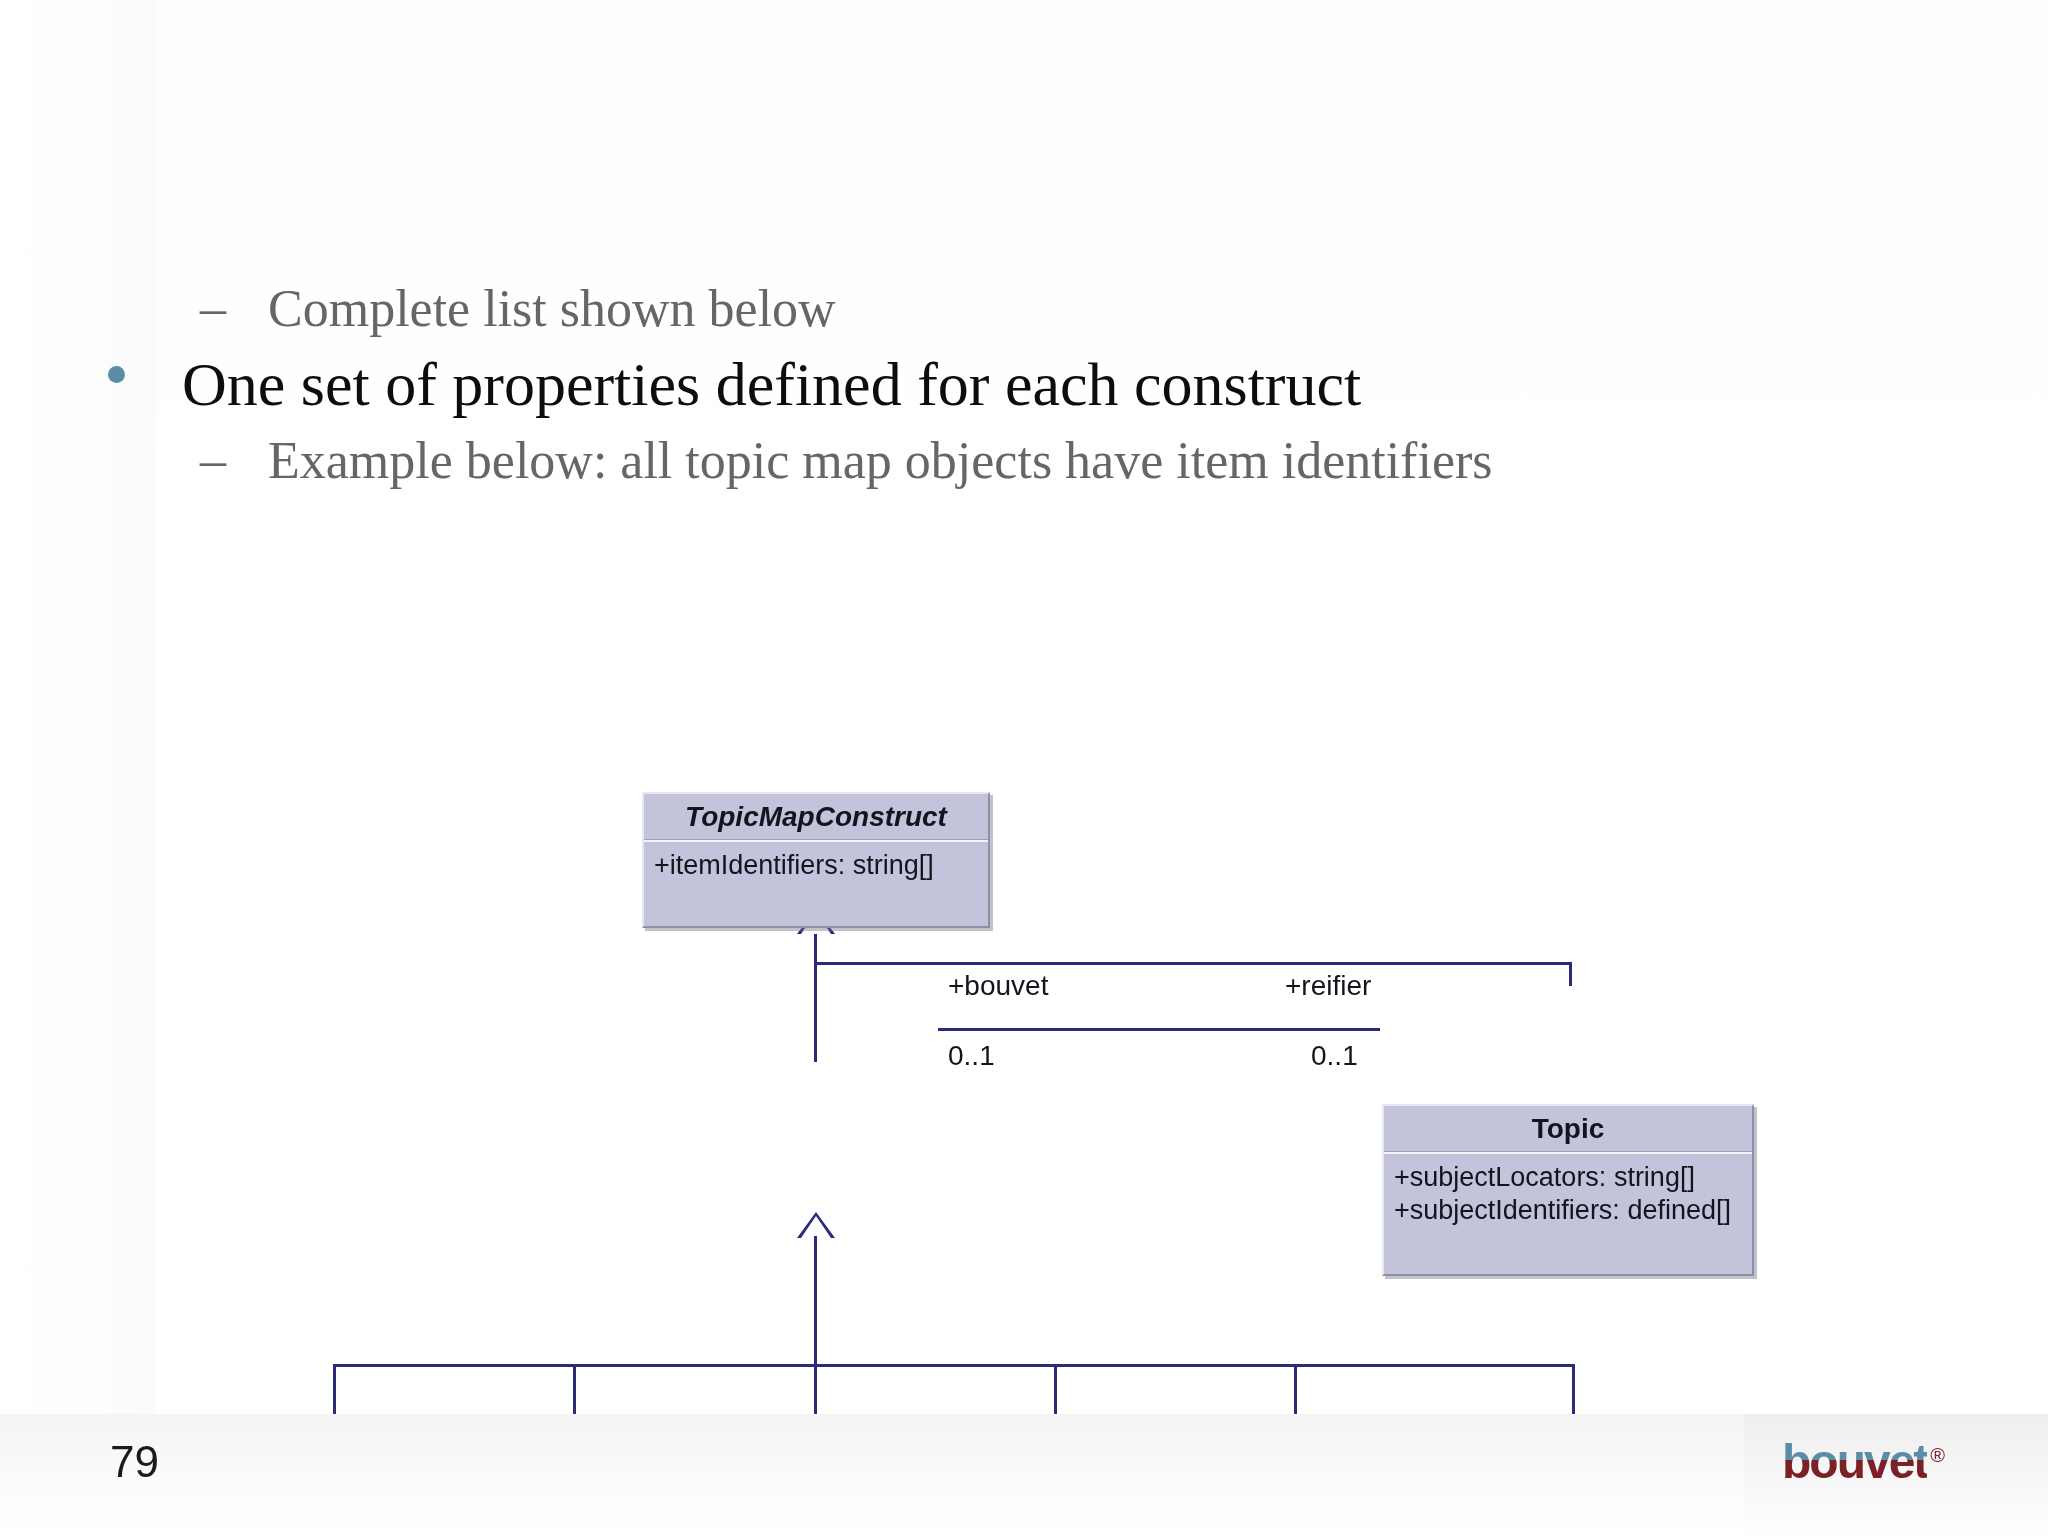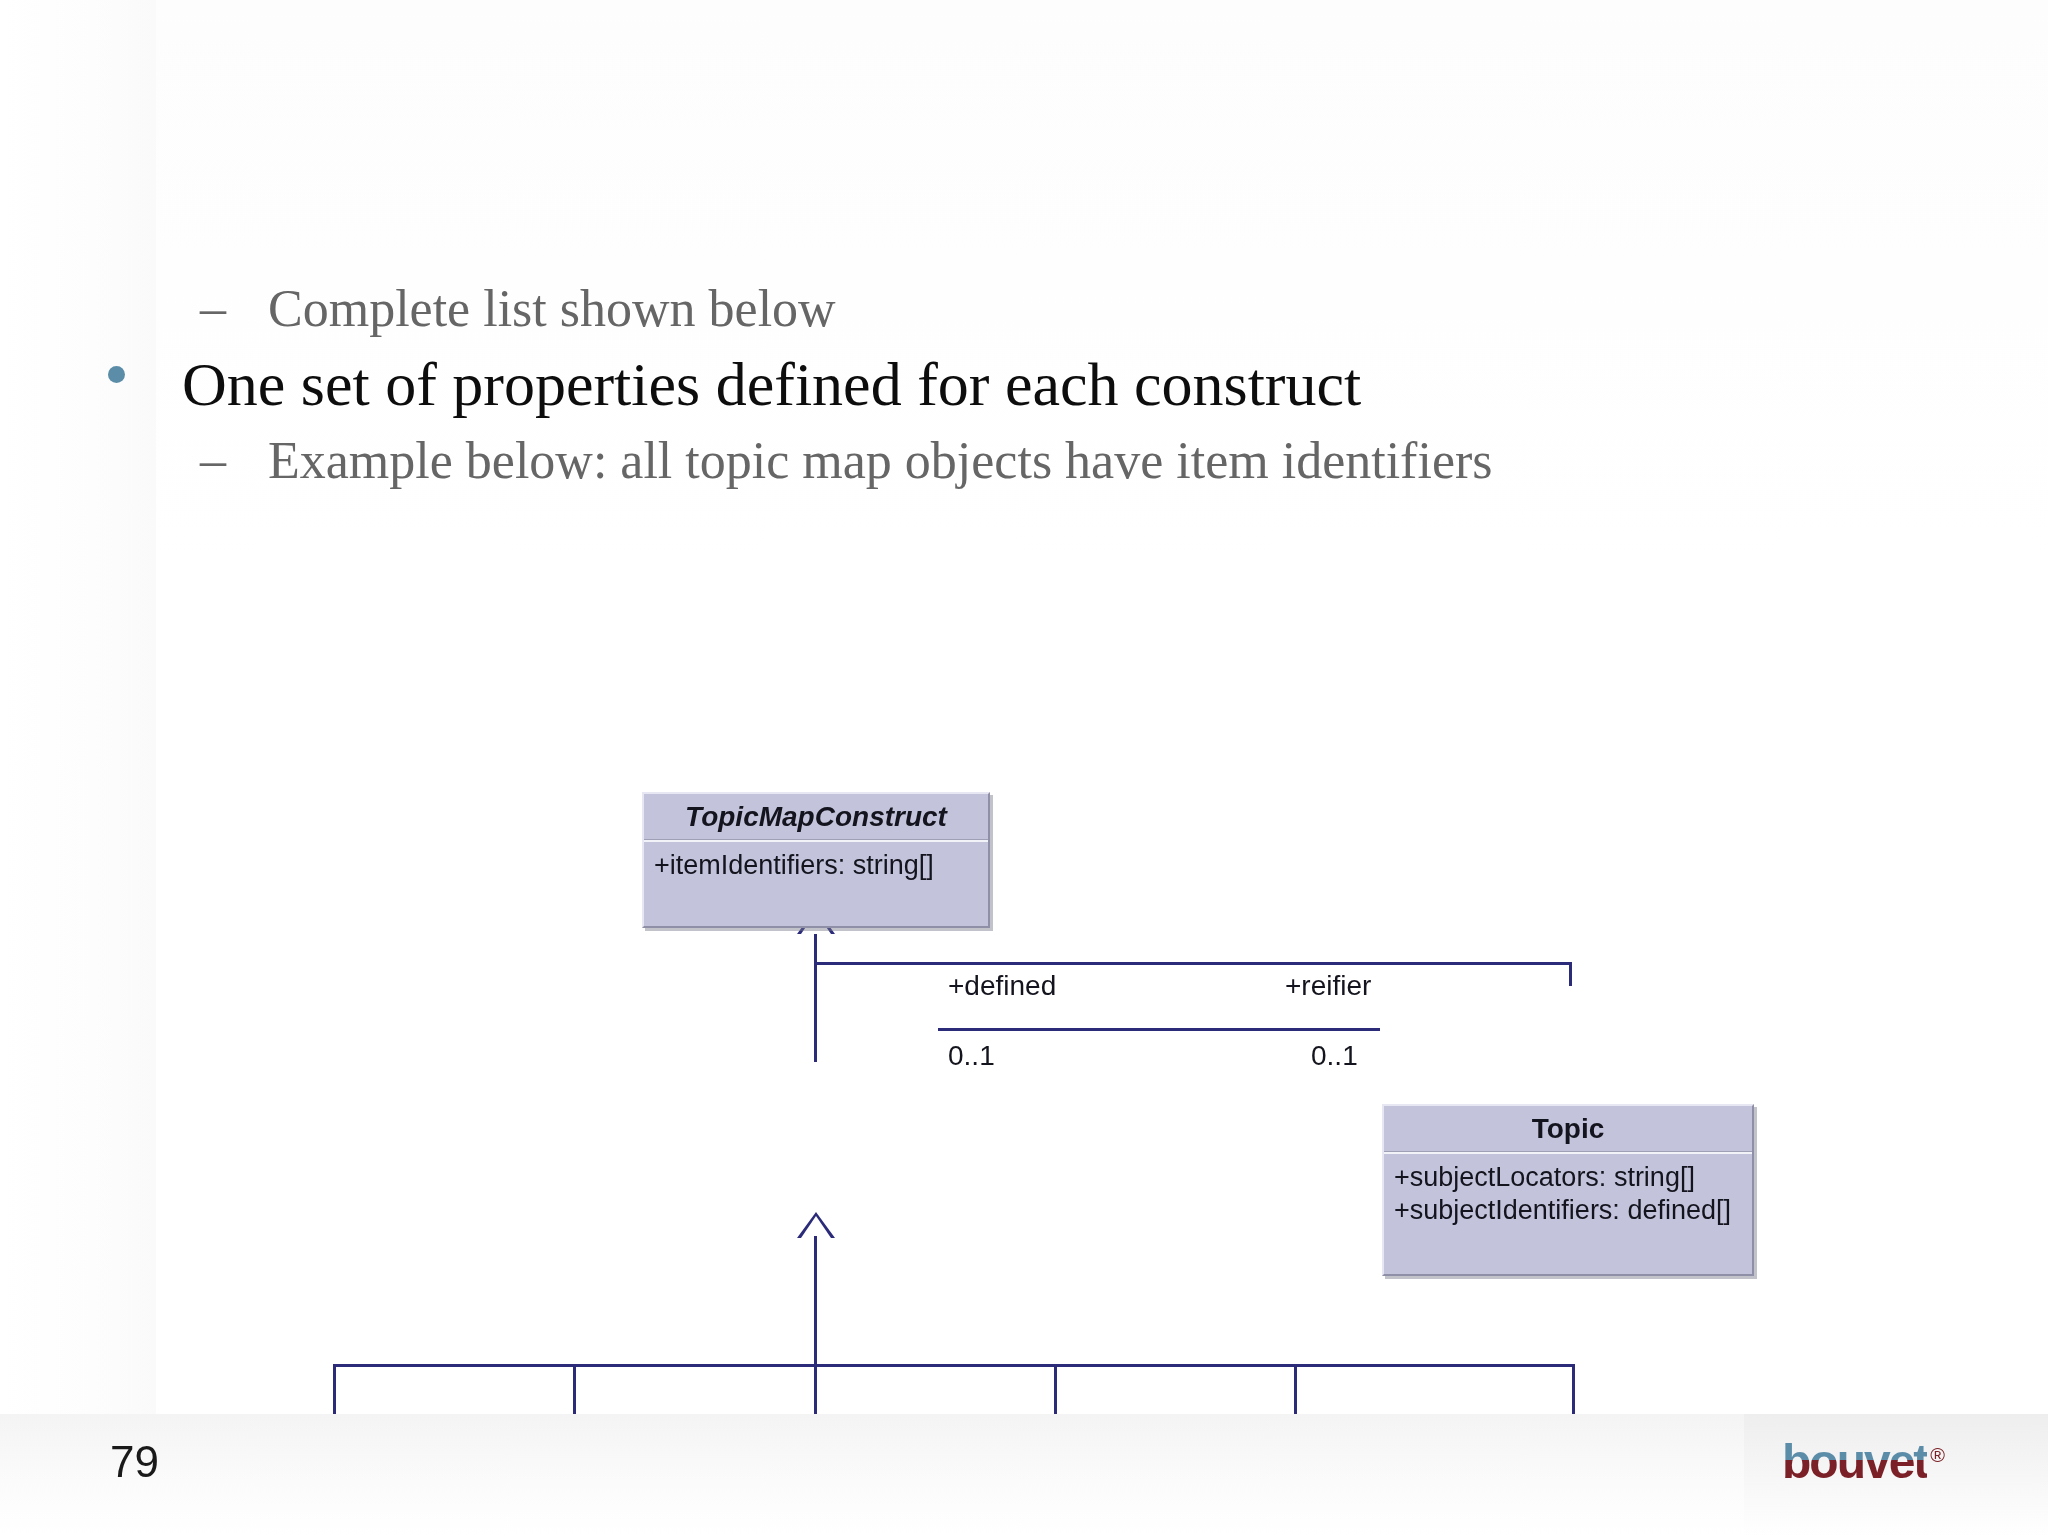--- a/index.html
+++ b/index.html
@@ -281,21 +281,21 @@
 
     <div class="uml-box abstract" style="left:634px; top:-66px; width:348px; height:136px;">
       <div class="hdr">TopicMapConstruct</div>
       <div class="sep"></div>
       <div class="attrs">
         <div>+itemIdentifiers: string[]</div>
       </div>
     </div>
 
 
-    <div class="assoc-label" style="left:940px; top:112px;">+defined</div>
+    <div class="assoc-label" style="left:940px; top:112px;">+bouvet</div>
     <div class="assoc-label" style="left:940px; top:182px;">0..1</div>
     <div class="assoc-label" style="left:1277px; top:112px;">+reifier</div>
     <div class="assoc-label" style="left:1303px; top:182px;">0..1</div>
 
     <div class="uml-box" style="left:1374px; top:246px; width:372px; height:172px;">
       <div class="hdr">Topic</div>
       <div class="sep"></div>
       <div class="attrs">
         <div>+subjectLocators: string[]</div>
         <div>+subjectIdentifiers: defined[]</div>

